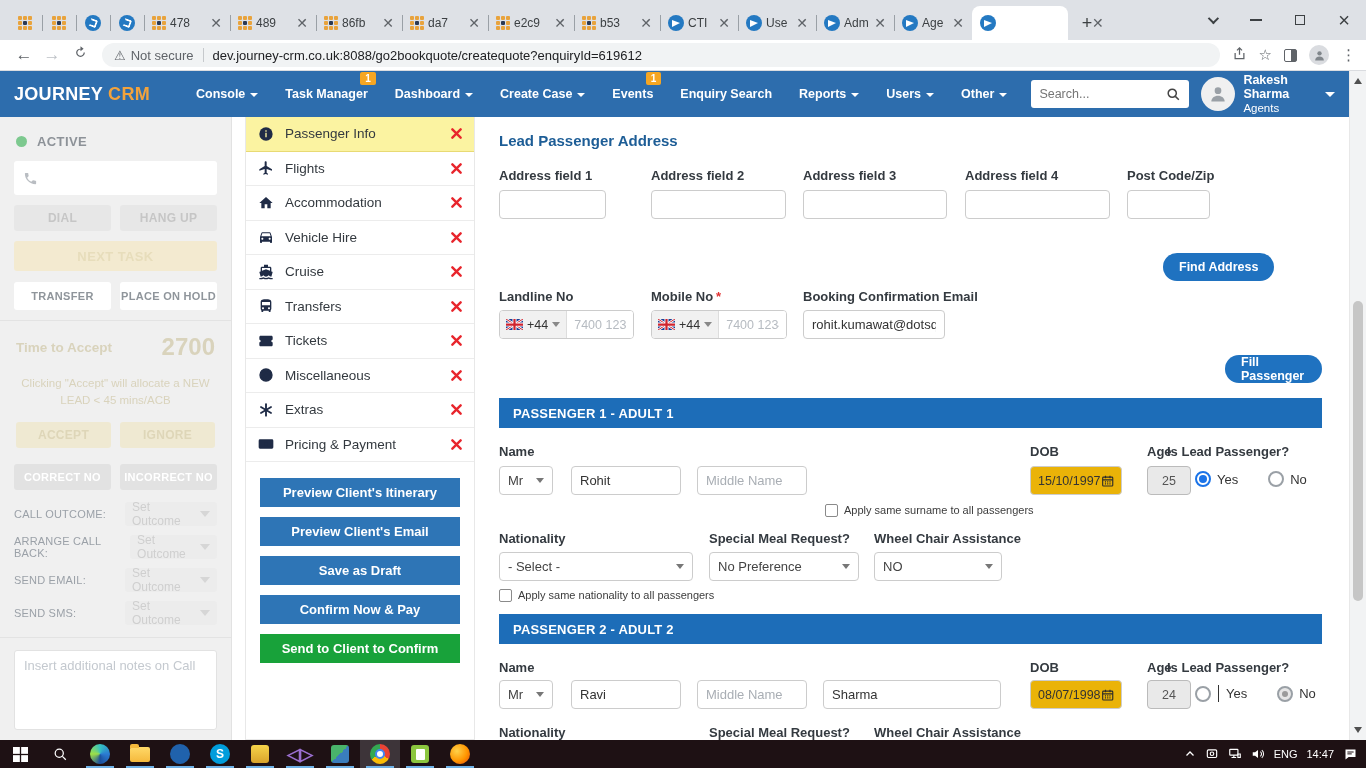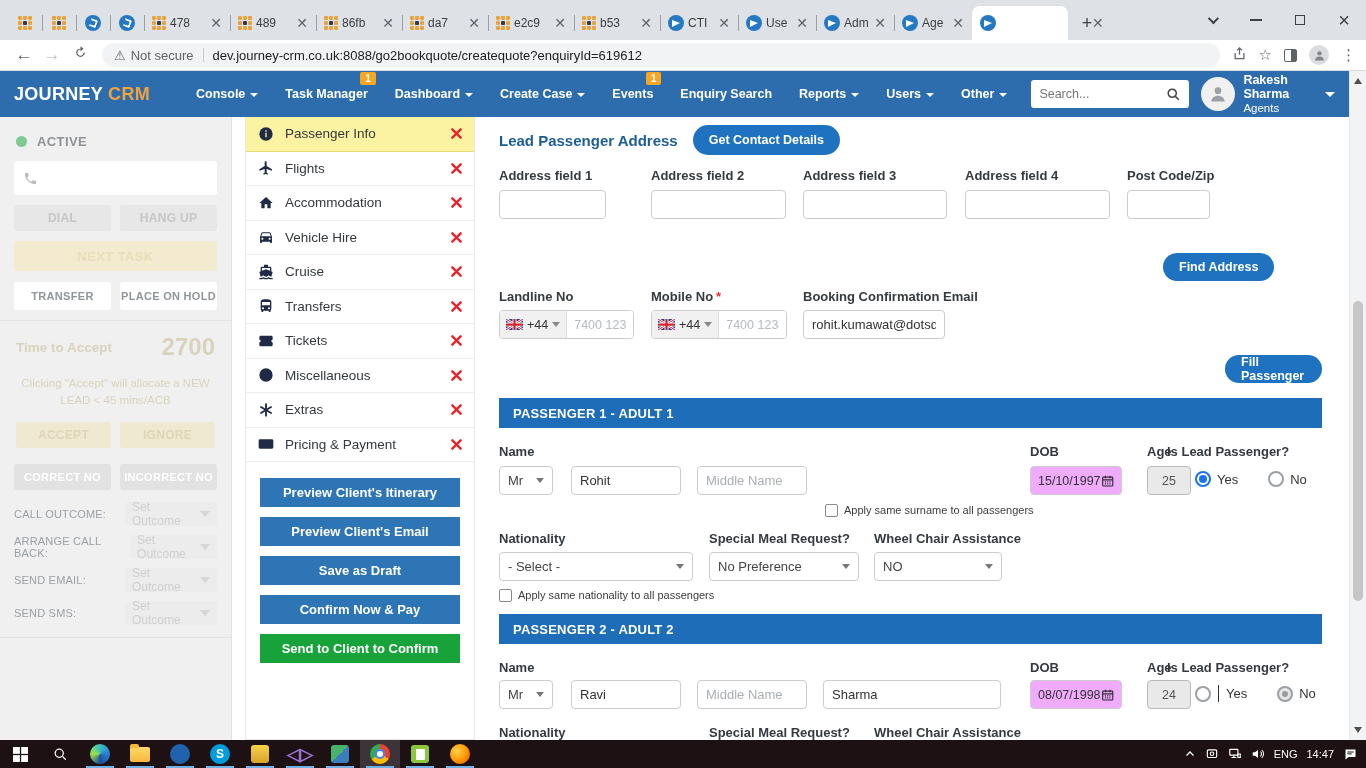--- a/index.html
+++ b/index.html
@@ -133,21 +133,21 @@
   .cc .tri { width:0; height:0; border-left:4px solid transparent; border-right:4px solid transparent; border-top:5px solid #888; }
   .phonebox input { border:none; outline:none; min-width:0; flex:1; padding:0 7px; font-size:12.5px; font-family:inherit; color:#333; }
   .phonebox input::placeholder { color:#b6bbc1; }
   .fillrow { height:28px; margin-top:16px; position:relative; }
   .fillbtn { position:absolute; left:726px; }
   .pheader { height:30px; background:#1d6db8; color:#fff; font-weight:bold; font-size:13px; display:flex; align-items:center; padding:0 14px; margin-top:15px; letter-spacing:.2px; }
   .name-lblrow { height:16px; margin-top:16px; }
   .prow { height:30px; margin-top:6px; }
   .fsel { position:absolute; height:29px; border:1px solid #ccc; border-radius:4px; background:#fff; display:flex; align-items:center; justify-content:space-between; padding:0 8px; font-size:13px; color:#444; }
   .fsel .tri { width:0; height:0; border-left:4.5px solid transparent; border-right:4.5px solid transparent; border-top:5.5px solid #777; }
-  .dobbox { position:absolute; height:29px; border:1px solid #ccc; border-radius:4px; background:#f0abfc; display:flex; align-items:center; justify-content:space-between; padding:0 7px; font-size:12.5px; color:#333; }
+  .dobbox { position:absolute; height:29px; border:1px solid #ccc; border-radius:4px; background:#eab308; display:flex; align-items:center; justify-content:space-between; padding:0 7px; font-size:12.5px; color:#333; }
   .agebox { position:absolute; height:29px; border:1px solid #bbb; border-radius:4px; background:#e9e9e9; display:flex; align-items:center; justify-content:center; font-size:12.5px; color:#555; }
   .radios { position:absolute; left:696px; top:5px; display:flex; align-items:center; gap:6px; font-size:13px; color:#333; }
   .radio { width:16px; height:16px; border-radius:50%; border:2px solid #9aa0a6; position:relative; flex:none; background:#fff; }
   .radio.selblue { border-color:#1a73e8; }
   .radio.selblue:after { content:""; position:absolute; inset:2px; border-radius:50%; background:#1a73e8; }
   .radio.selgray { border-color:#9aa0a6; background:#e6e6e6; }
   .radio.selgray:after { content:""; position:absolute; inset:3px; border-radius:50%; background:#9b9b9b; }
   .caret { width:1px; height:17px; background:#333; margin:0 1px; }
   .gap18 { width:18px; }
   .cbrow { height:16px; margin-top:6px; display:flex; align-items:center; font-size:11px; color:#3c3c3c; gap:6px; }
@@ -539,20 +539,21 @@
             </div>
             <div class="outrow">
               <span class="outlabel">SEND SMS:</span>
               <span class="outdd">
                   <span>Set Outcome</span>
                   <span class="tri"></span>
                 </span>
             </div>
           </div>
           <div class="cdivider2"></div>
+          <textarea class="cnotes" placeholder="Insert additional notes on Call" style=""></textarea>
           
         </div>
 
         <div class="quotecol">
           <div class="quotemenu">
             <div class="mitem active">
               <svg class="mi-icon" viewBox="0 0 24 24">
                   <circle cx="12" cy="12" r="10"></circle>
                   <path fill="#fbf3a1" d="M11 10h2v7h-2zM11 6.5h2v2.2h-2z"></path>
                 </svg>
@@ -658,21 +659,20 @@
               <div class="mbtn green">Send to Client to Confirm</div>
             </div>
           </div>
         </div>
 
         <div class="formarea">
           <div class="fcontent">
 
             <div class="titlerow">
               <span class="sectiontitle">Lead Passenger Address</span>
-              <span class="pill getcontact">Get Contact Details</span>
             </div>
 
             <div class="lblrow addr-lblrow">
               <span class="flabel c0">Address field 1</span>
               <span class="flabel c1">Address field 2</span>
               <span class="flabel c2">Address field 3</span>
               <span class="flabel c3">Address field 4</span>
               <span class="flabel c4">Post Code/Zip</span>
             </div>
             <div class="ctrlrow addr-ctrlrow">

